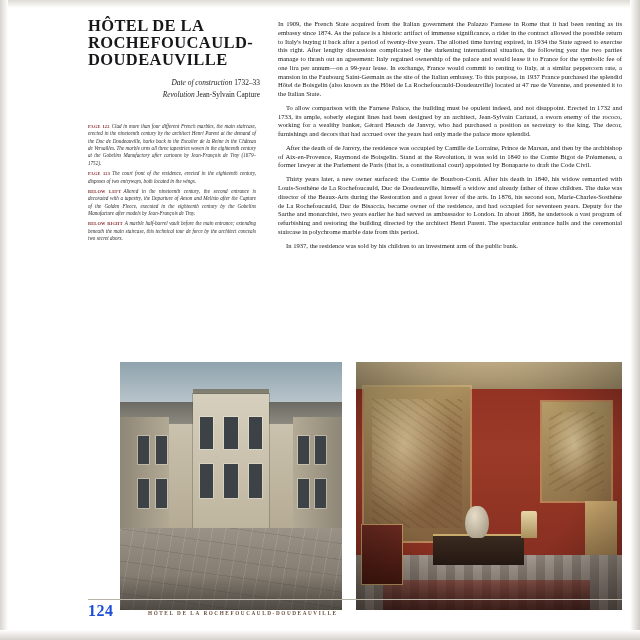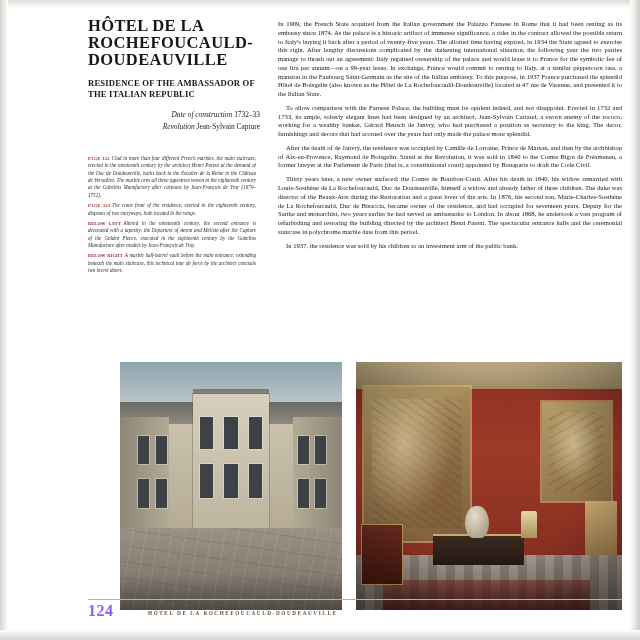--- a/index.html
+++ b/index.html
@@ -281,21 +281,21 @@
   }
 
   
   .folio {
     position: absolute;
     left: 72px;
     bottom: 8px;
     font-family: "Liberation Serif", serif;
     font-weight: bold;
     font-size: 16px;
-    color: #8b5cf6;
+    color: #1d4ed8;
     letter-spacing: 0.5px;
   }
   .running-head {
     position: absolute;
     left: 132px;
     bottom: 12px;
     font-size: 5.2px;
     letter-spacing: 1.6px;
     color: #6a4f3d;
     text-transform: uppercase;
@@ -317,21 +317,20 @@
 
   <div class="page-shade-top"></div>
   <div class="page-shade-left"></div>
   <div class="page-shade-right"></div>
   <div class="page-shade-bottom"></div>
 
   <div class="content">
 
     <div class="col-left">
       <h1 class="title">HÔTEL DE LA ROCHEFOUCAULD-DOUDEAUVILLE</h1>
-      <h2 class="subtitle">RESIDENCE OF THE AMBASSADOR OF THE ITALIAN REPUBLIC</h2>
 
       <div class="meta-block">
         <div class="meta-line">
           <span class="lbl">Date of construction</span>
           <span>1732–33</span>
         </div>
         <div class="meta-line">
           <span class="lbl">Revolution</span>
           <span>Jean-Sylvain Capture</span>
         </div>

